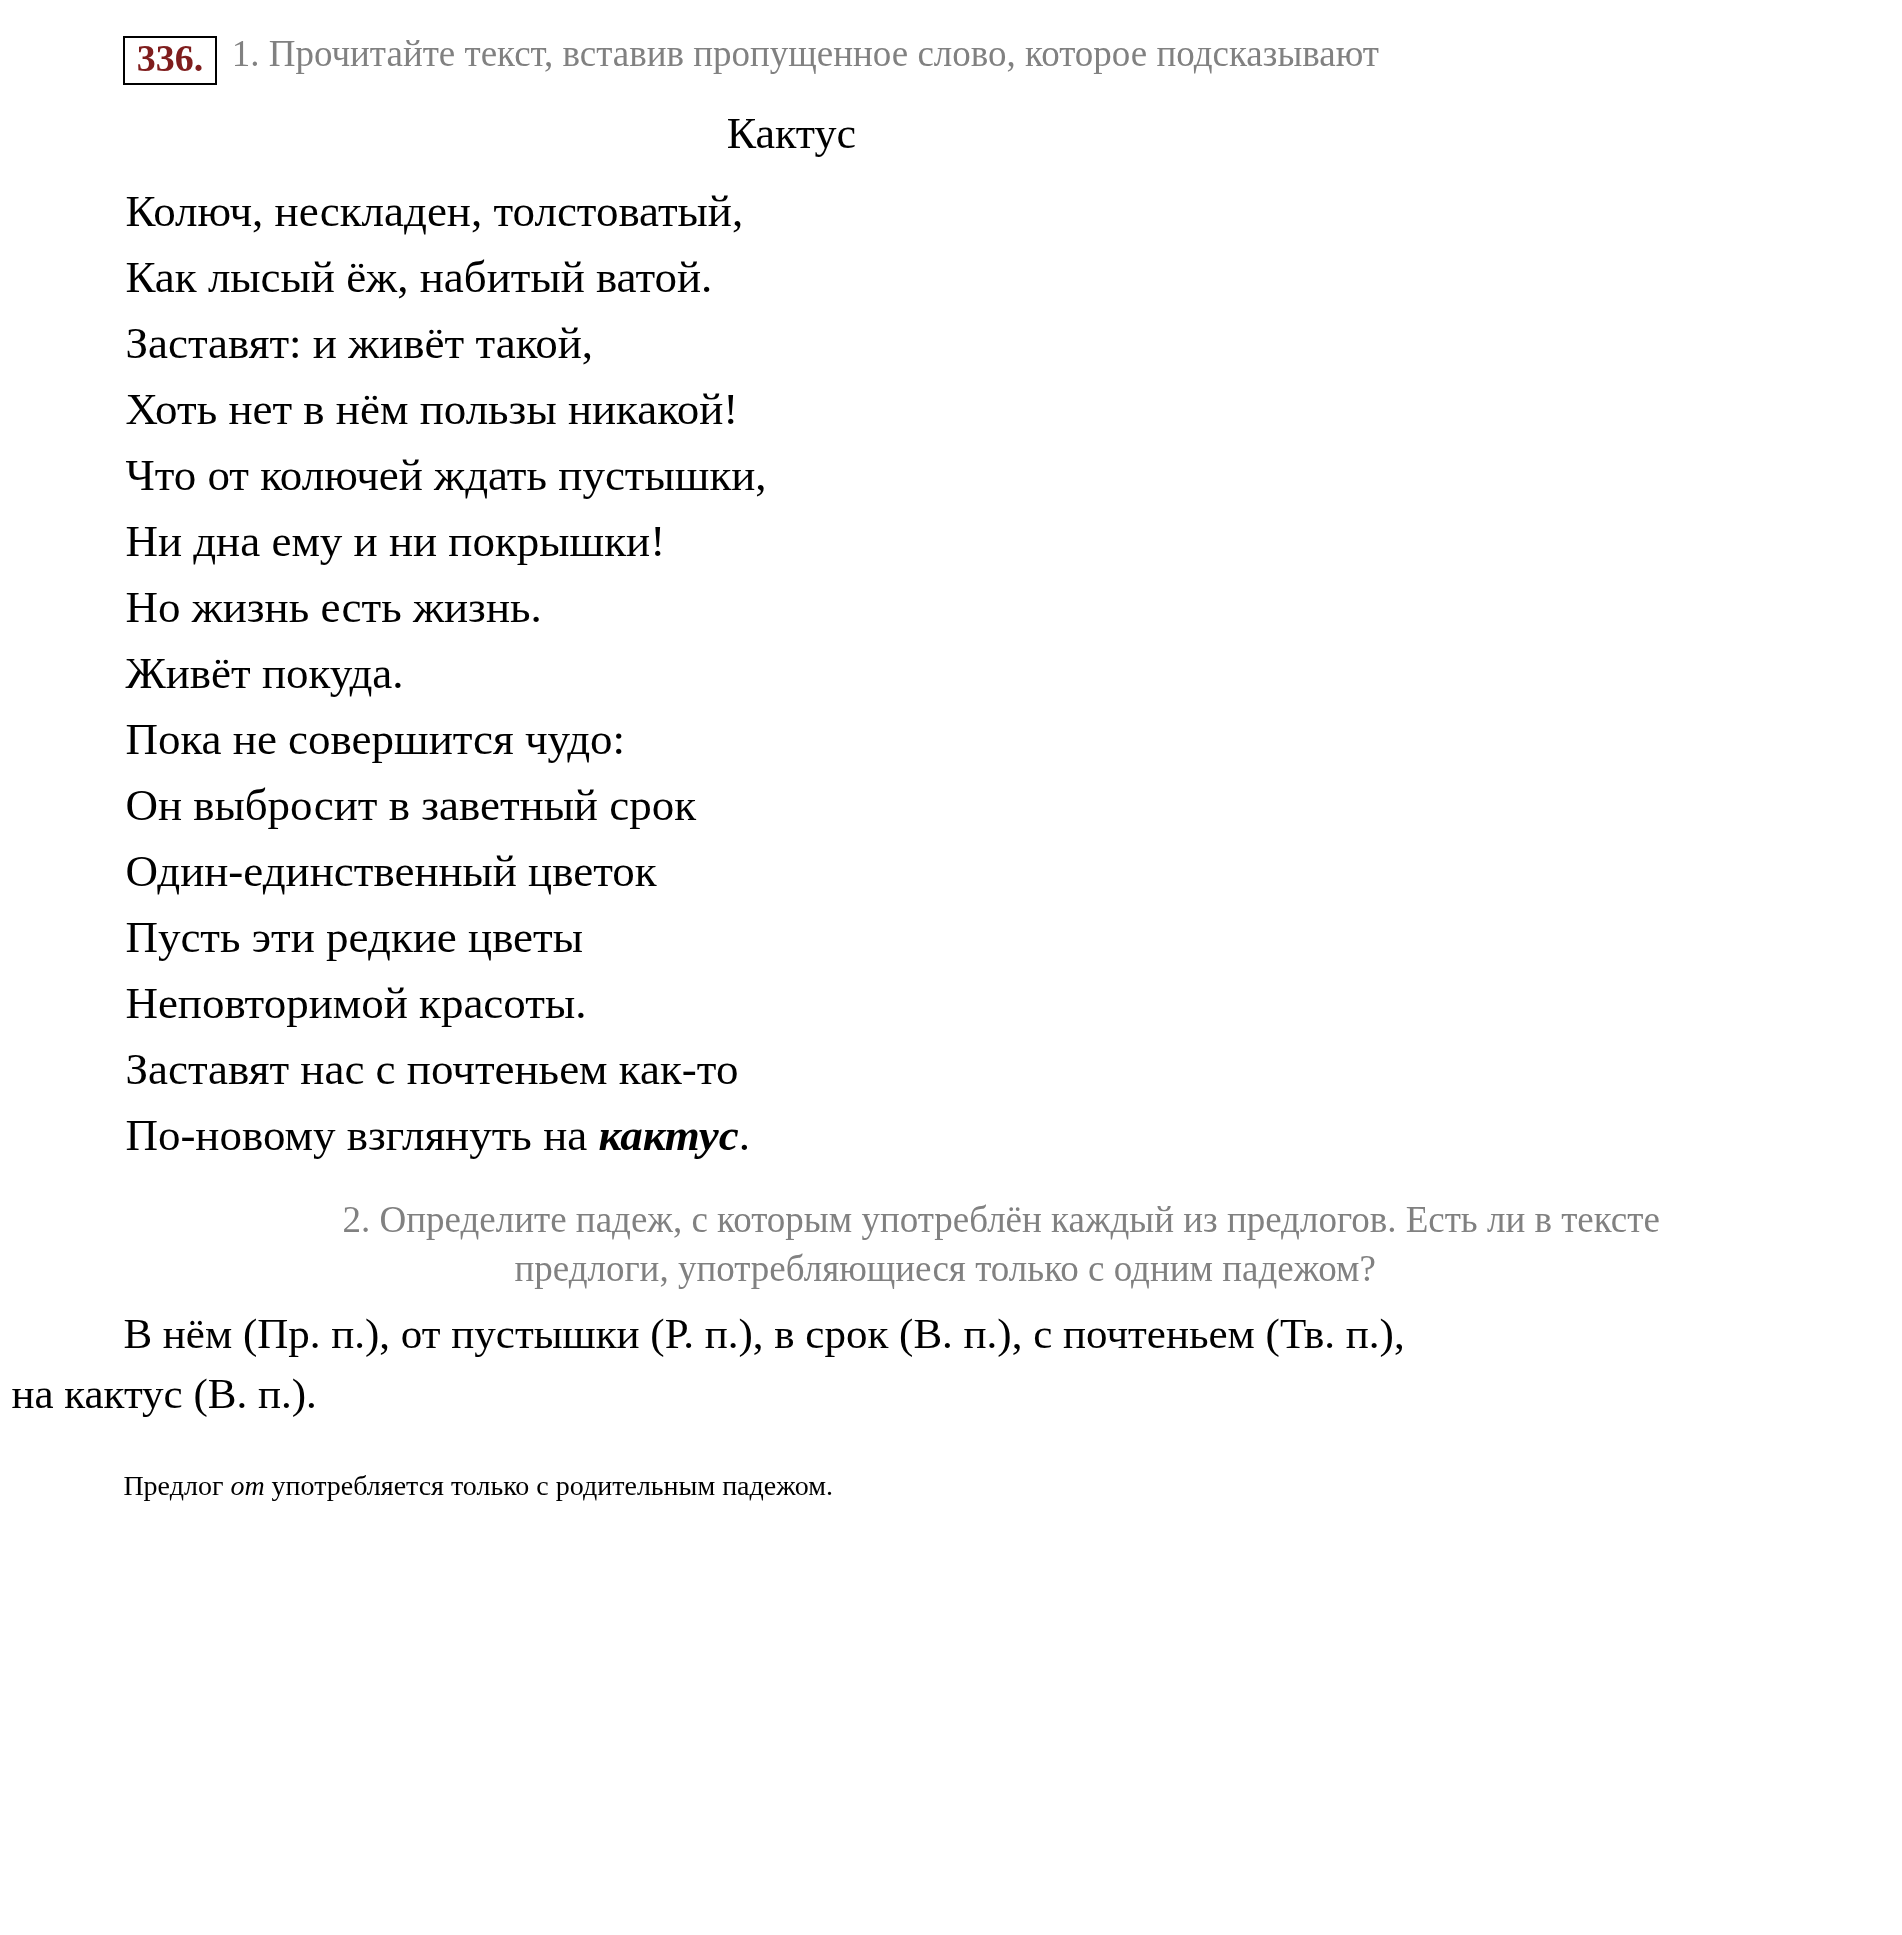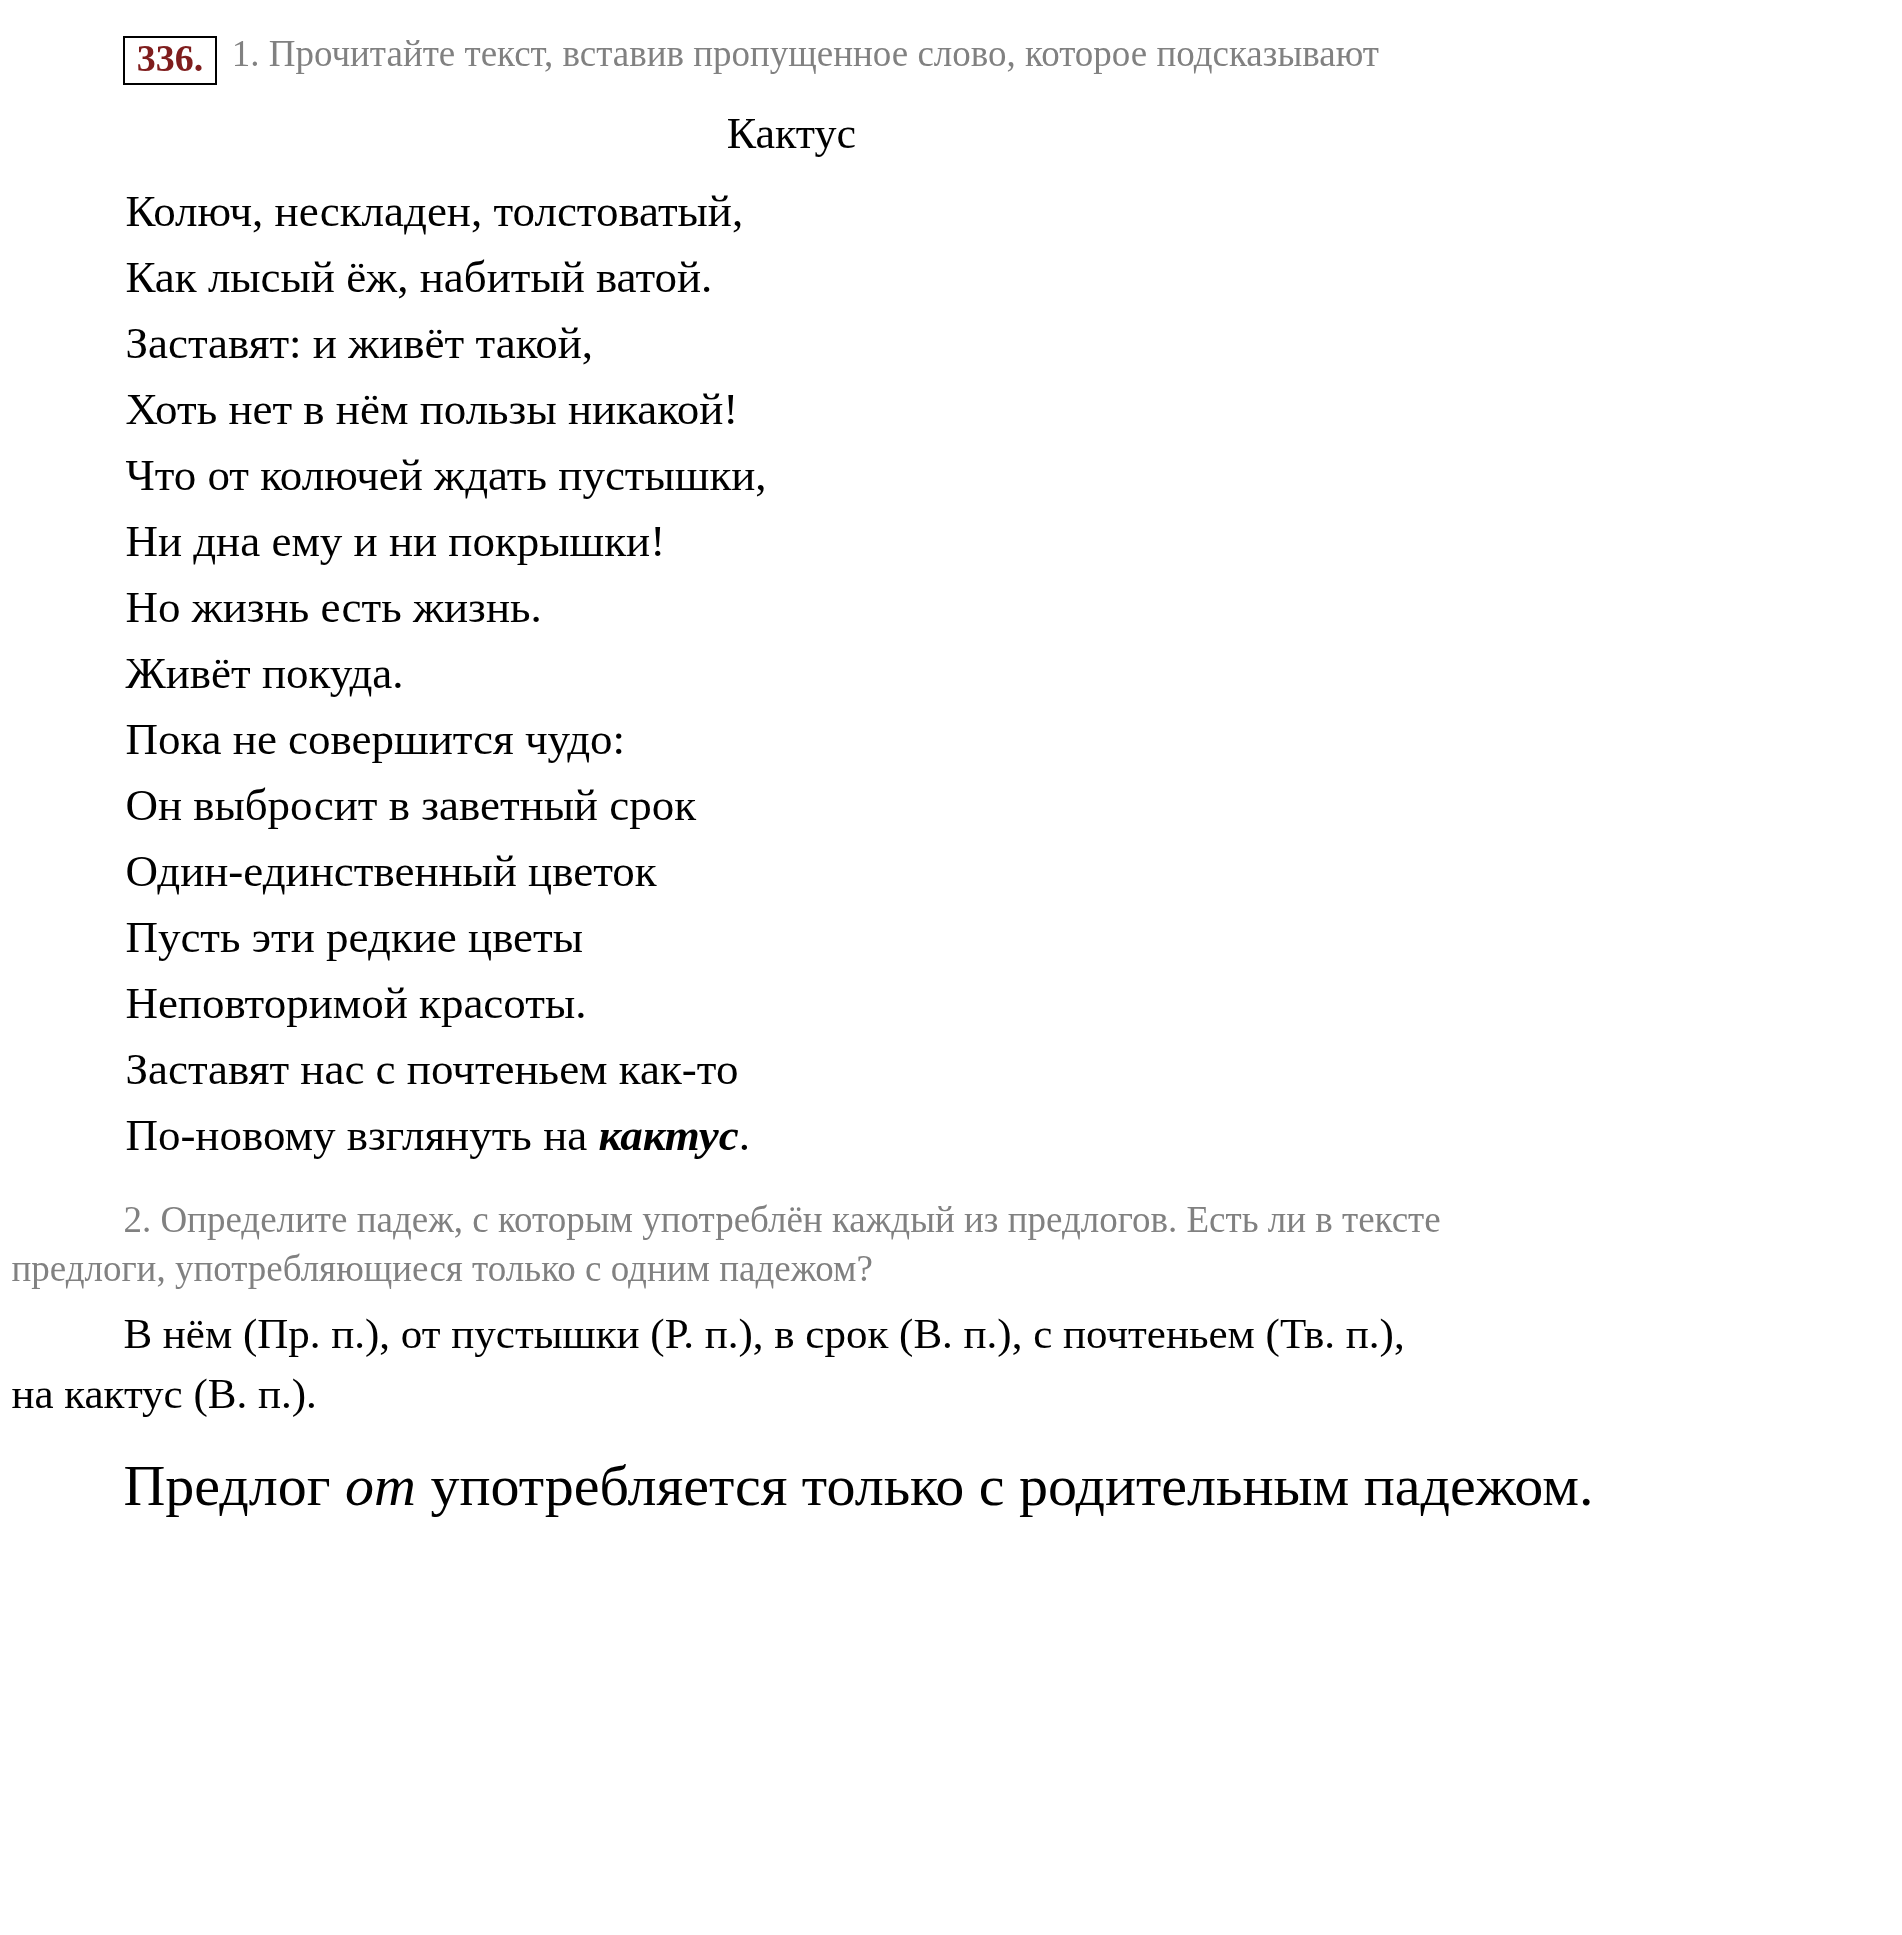--- a/index.html
+++ b/index.html
@@ -51,28 +51,28 @@
 
   
   .answer {
     font-size: 43px;
     line-height: 60px;
     margin-top: 11px;
   }
   .answer-line.first { padding-left: 112px; }
 
   .conclusion {
-    font-size: 58px;
+    font-size: 28px;
     line-height: 60px;
     margin-top: 32px;
     padding-left: 112px;
   }
   .italic { font-style: italic; }
 
-  .task2 { margin-top: 27px; }
+  .task2 { margin-top: 27px; text-align: center; }
 </style>
 </head>
 <body>
 
 <div class="task">
   <div class="task-line first">
     <span class="num-box">336.</span><span>1. Прочитайте текст, вставив пропущенное слово, которое подсказывают</span>
   </div>
 </div>
 

